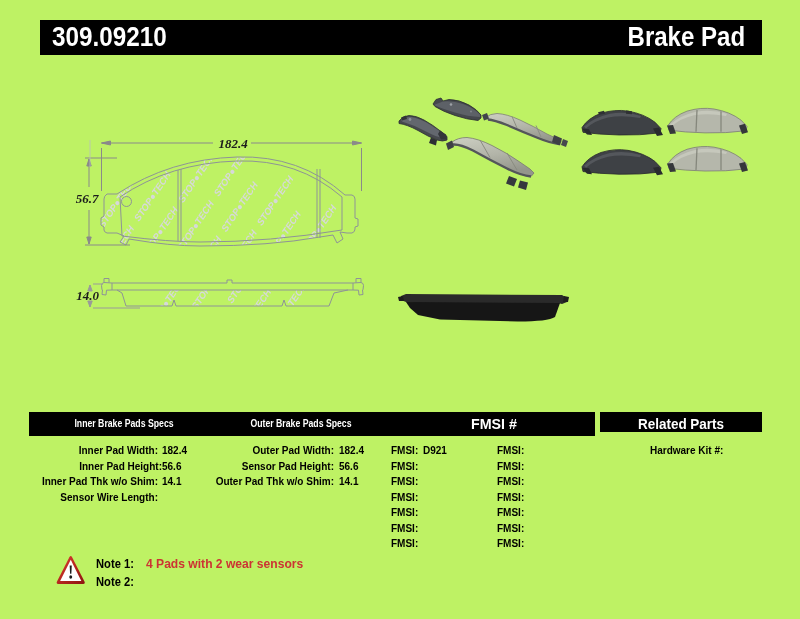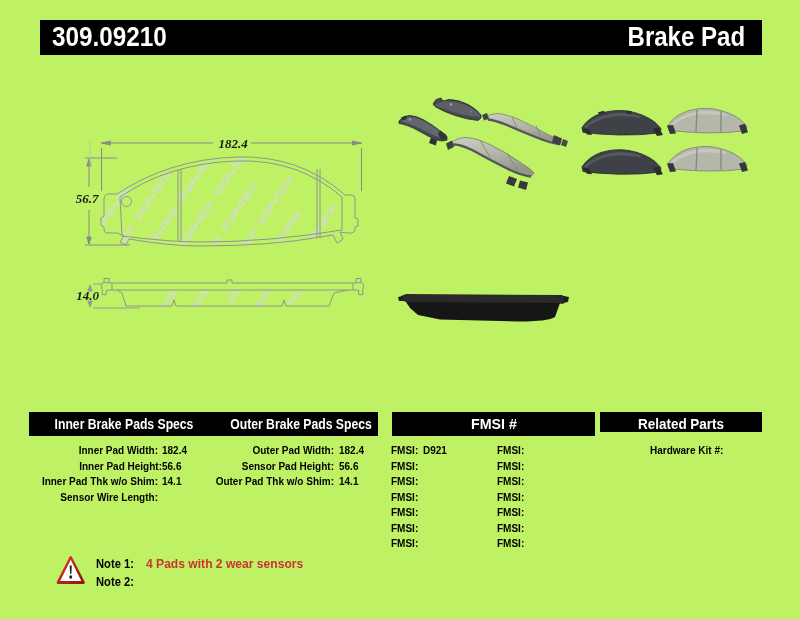--- a/index.html
+++ b/index.html
@@ -189,21 +189,21 @@
     </g>
   </svg>
 
   <svg class="abs" style="left:398px;top:290px;" width="172" height="35" viewBox="0 0 172 35">
     <path d="M3,6 L8,4 L164,5 L169,8 L169,12 L164,14 L160,13 L150,14 L18,13 L8,12 L3,10 Z" fill="#2a2a2a"></path>
     <path d="M8,12 L162,13 L157,27 Q150,31.5 120,31.5 L42,29.5 L20,25 L12,18 Z" fill="#161616"></path>
     <path d="M0,7 L5,6 L6,11 L1,11 Z" fill="#1e1e1e"></path>
     <path d="M166,6 L171,7 L170,12 L165,12 Z" fill="#1e1e1e"></path>
   </svg>
 
-  <div class="abs hdr" style="left:29px;top:412px;width:349px;height:24px;font-size:14px;">
+  <div class="abs hdr" style="left:29px;top:412px;width:349px;height:24px;font-size:10px;padding-left:16px;">
     <div class="abs" style="left:95px;top:0;line-height:24px;transform:translateX(-50%) scaleX(0.87);">Inner Brake Pads Specs</div>
     <div class="abs" style="left:271.5px;top:0;line-height:24px;transform:translateX(-50%) scaleX(0.87);">Outer Brake Pads Specs</div>
   </div>
   <div class="abs hdr" style="left:392px;top:412px;width:203px;height:24px;font-size:15.5px;">
     <div class="abs" style="left:50%;top:0;line-height:24px;transform:translateX(-50%) scaleX(0.92);">FMSI #</div>
   </div>
   <div class="abs hdr" style="left:600px;top:412px;width:162px;height:20px;font-size:15.5px;">
     <div class="abs" style="left:50%;top:0;line-height:24px;transform:translateX(-50%) scaleX(0.87);">Related Parts</div>
   </div>
 

